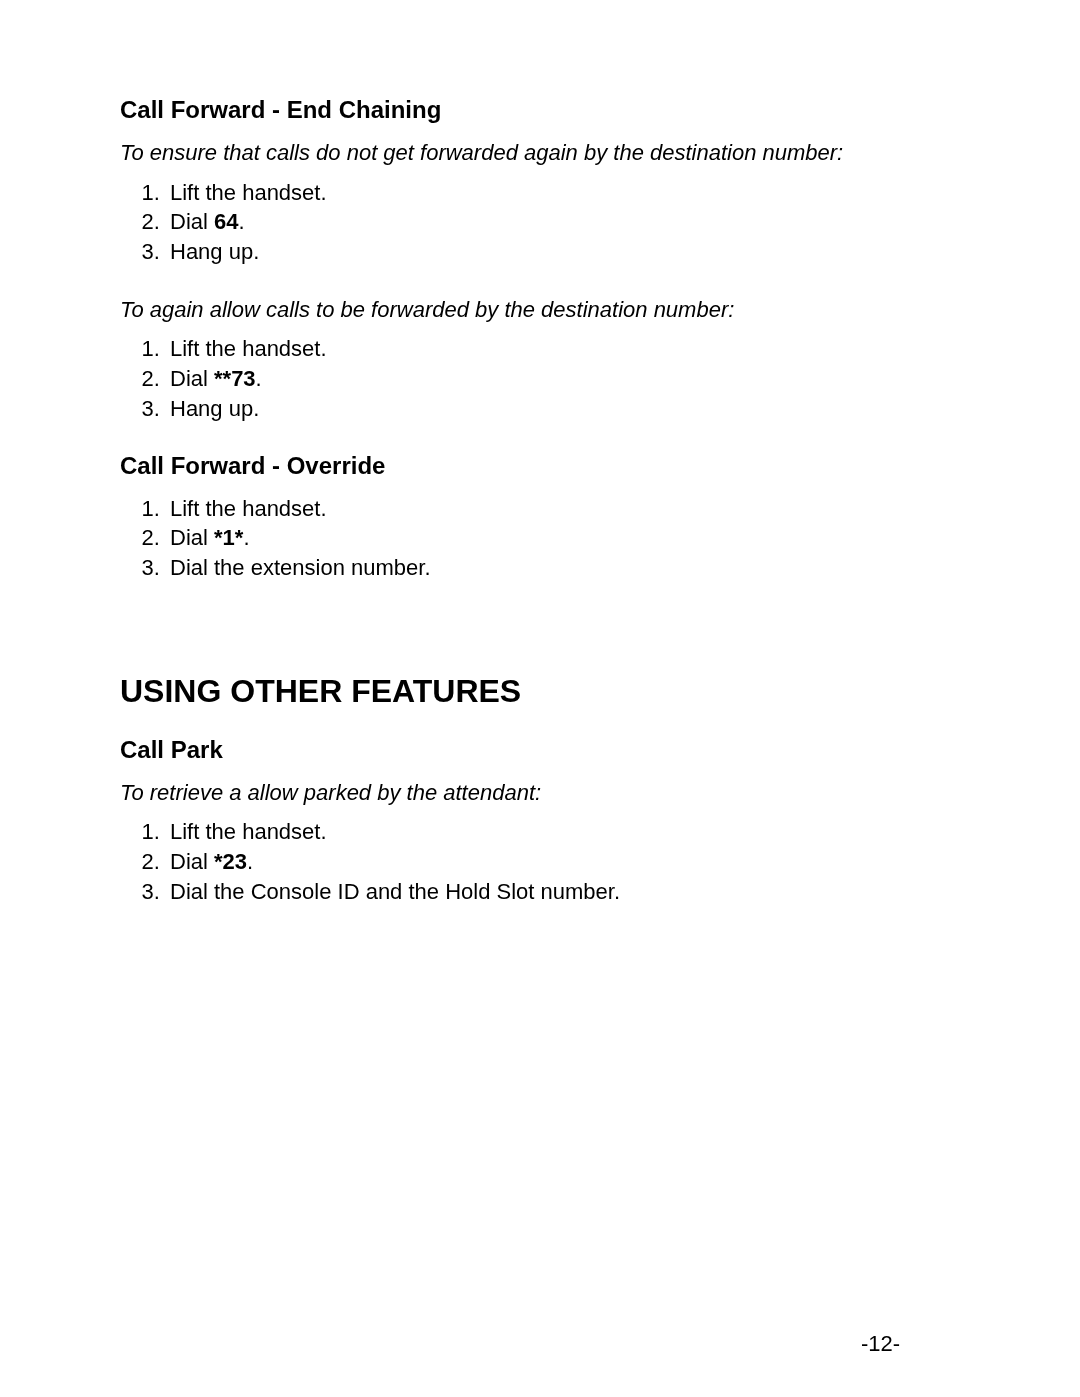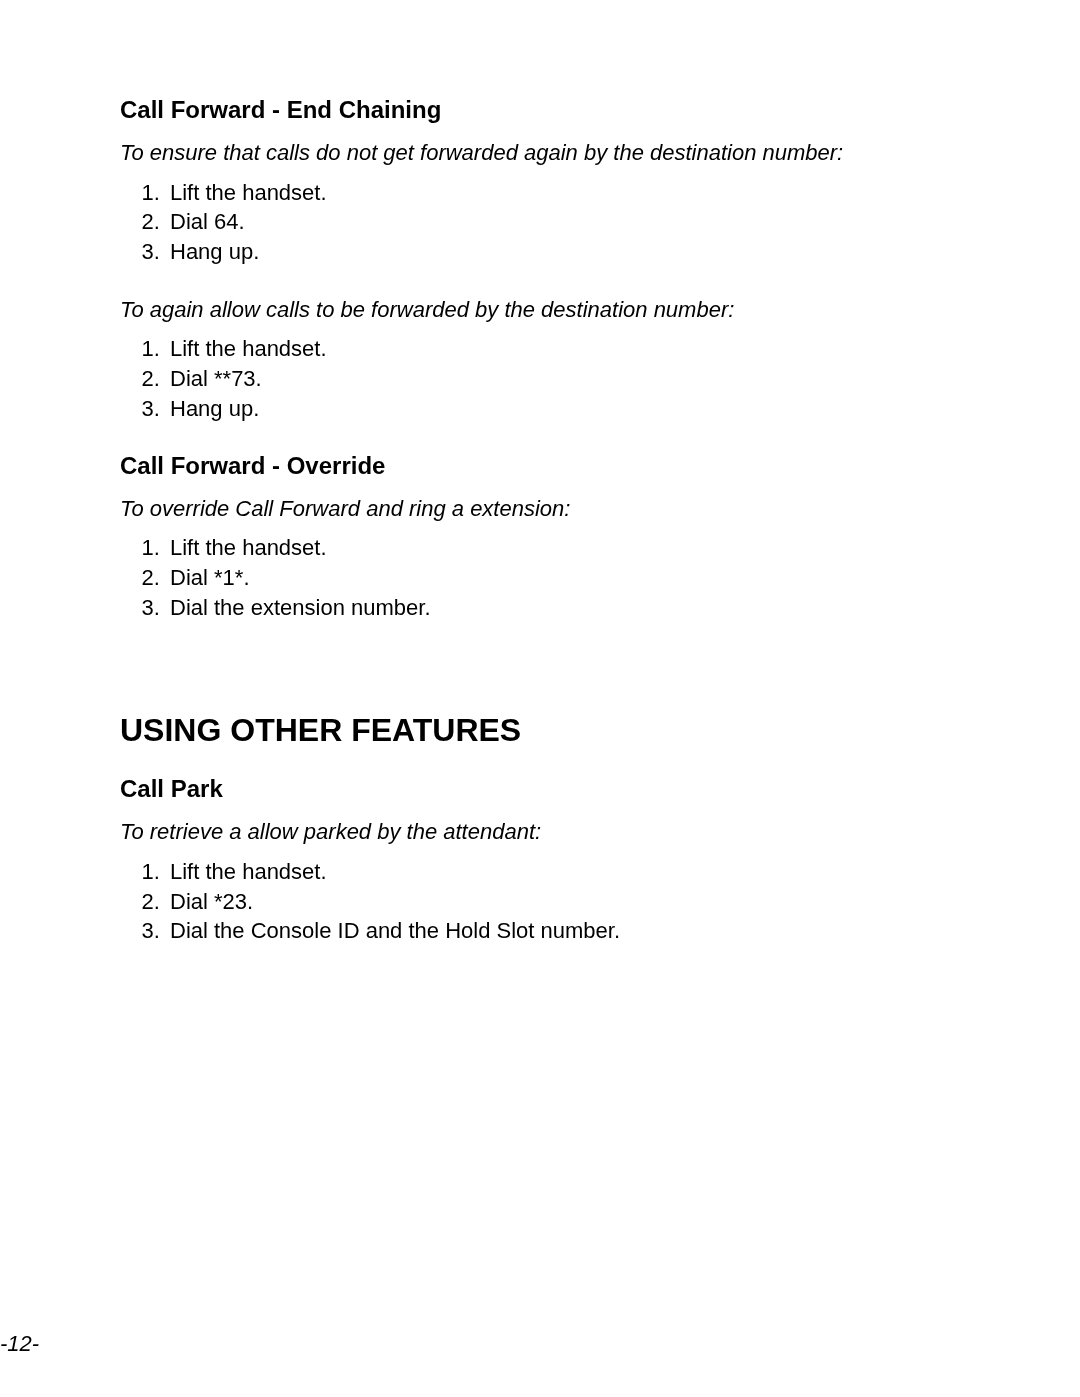--- a/index.html
+++ b/index.html
@@ -34,35 +34,34 @@
   }
   ol.steps {
     margin: 0 0 28px 0;
     padding-left: 46px;
     font-size: 22px;
     line-height: 1.35;
   }
   ol.steps li {
     padding-left: 4px;
   }
-  .bold { font-weight: normal; }
+  .bold { font-weight: bold; }
   .major-heading {
     font-family: Arial, Helvetica, sans-serif;
     font-weight: bold;
     font-size: 32px;
     margin: 90px 0 26px 0;
   }
   .page-number {
     position: absolute;
     bottom: 40px;
     left: 0;
     width: 900px;
-    text-align: left;
+    text-align: right;
     font-size: 22px;
-    font-style: italic;
   }
 </style>
 </head>
 <body>
 
 <div class="page">
 
   <div class="section-heading">Call Forward - End Chaining</div>
 
   <div class="intro">To ensure that calls do not get forwarded again by the destination number:</div>
@@ -78,21 +77,20 @@
   <ol class="steps">
     <li>Lift the handset.</li>
     <li>
       <span>Dial </span><span class="bold">**73</span><span>.</span>
     </li>
     <li>Hang up.</li>
   </ol>
 
   <div class="section-heading">Call Forward - Override</div>
 
-  <div class="intro">To override Call Forward and ring a extension:</div>
   <ol class="steps">
     <li>Lift the handset.</li>
     <li>
       <span>Dial </span><span class="bold">*1*</span><span>.</span>
     </li>
     <li>Dial the extension number.</li>
   </ol>
 
   <div class="major-heading">USING OTHER FEATURES</div>
 

